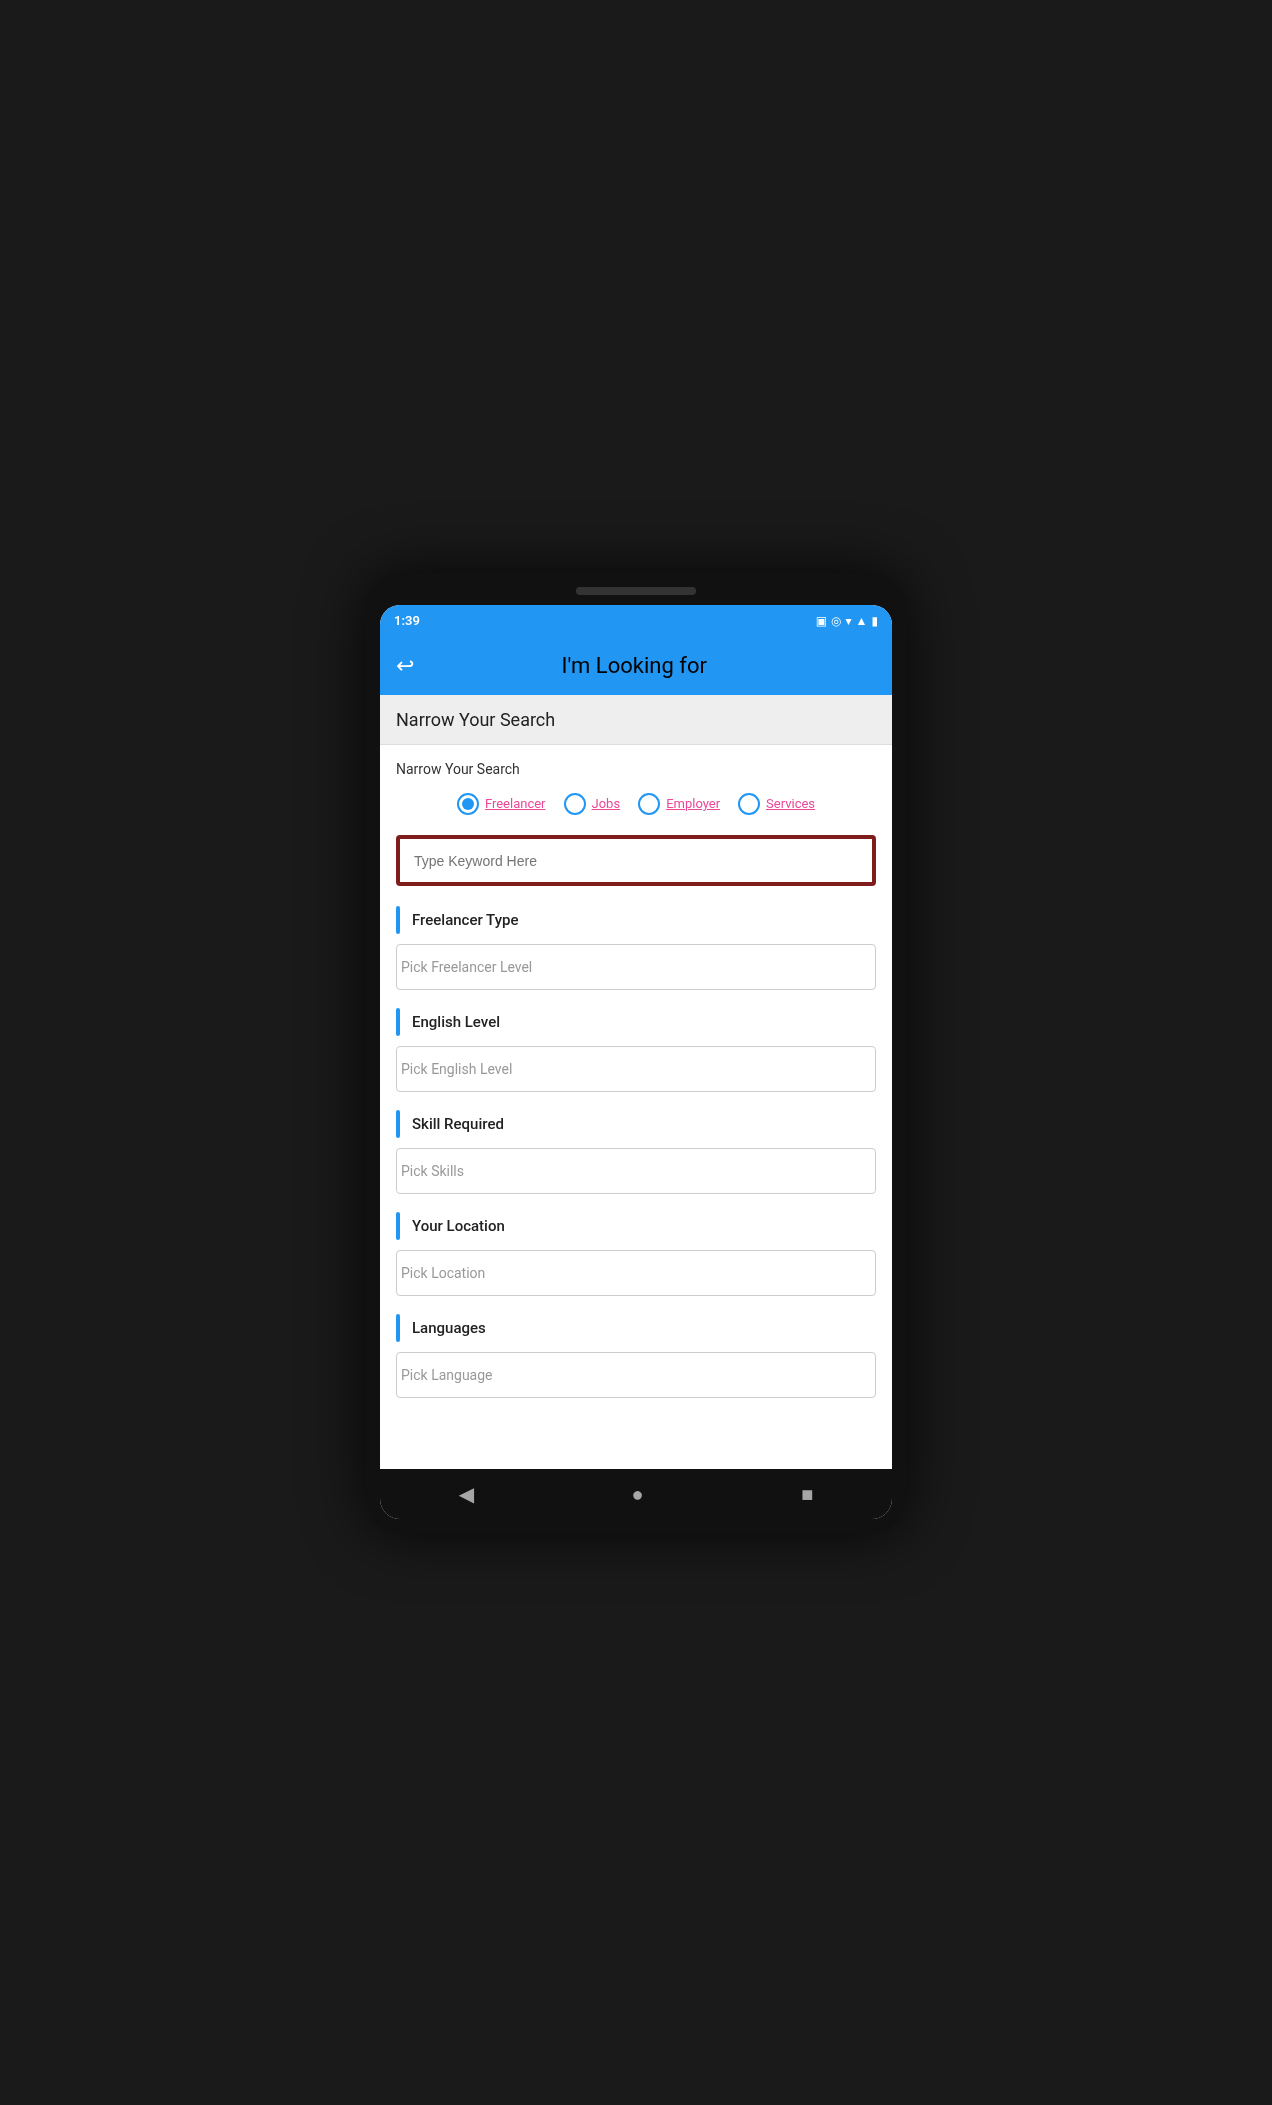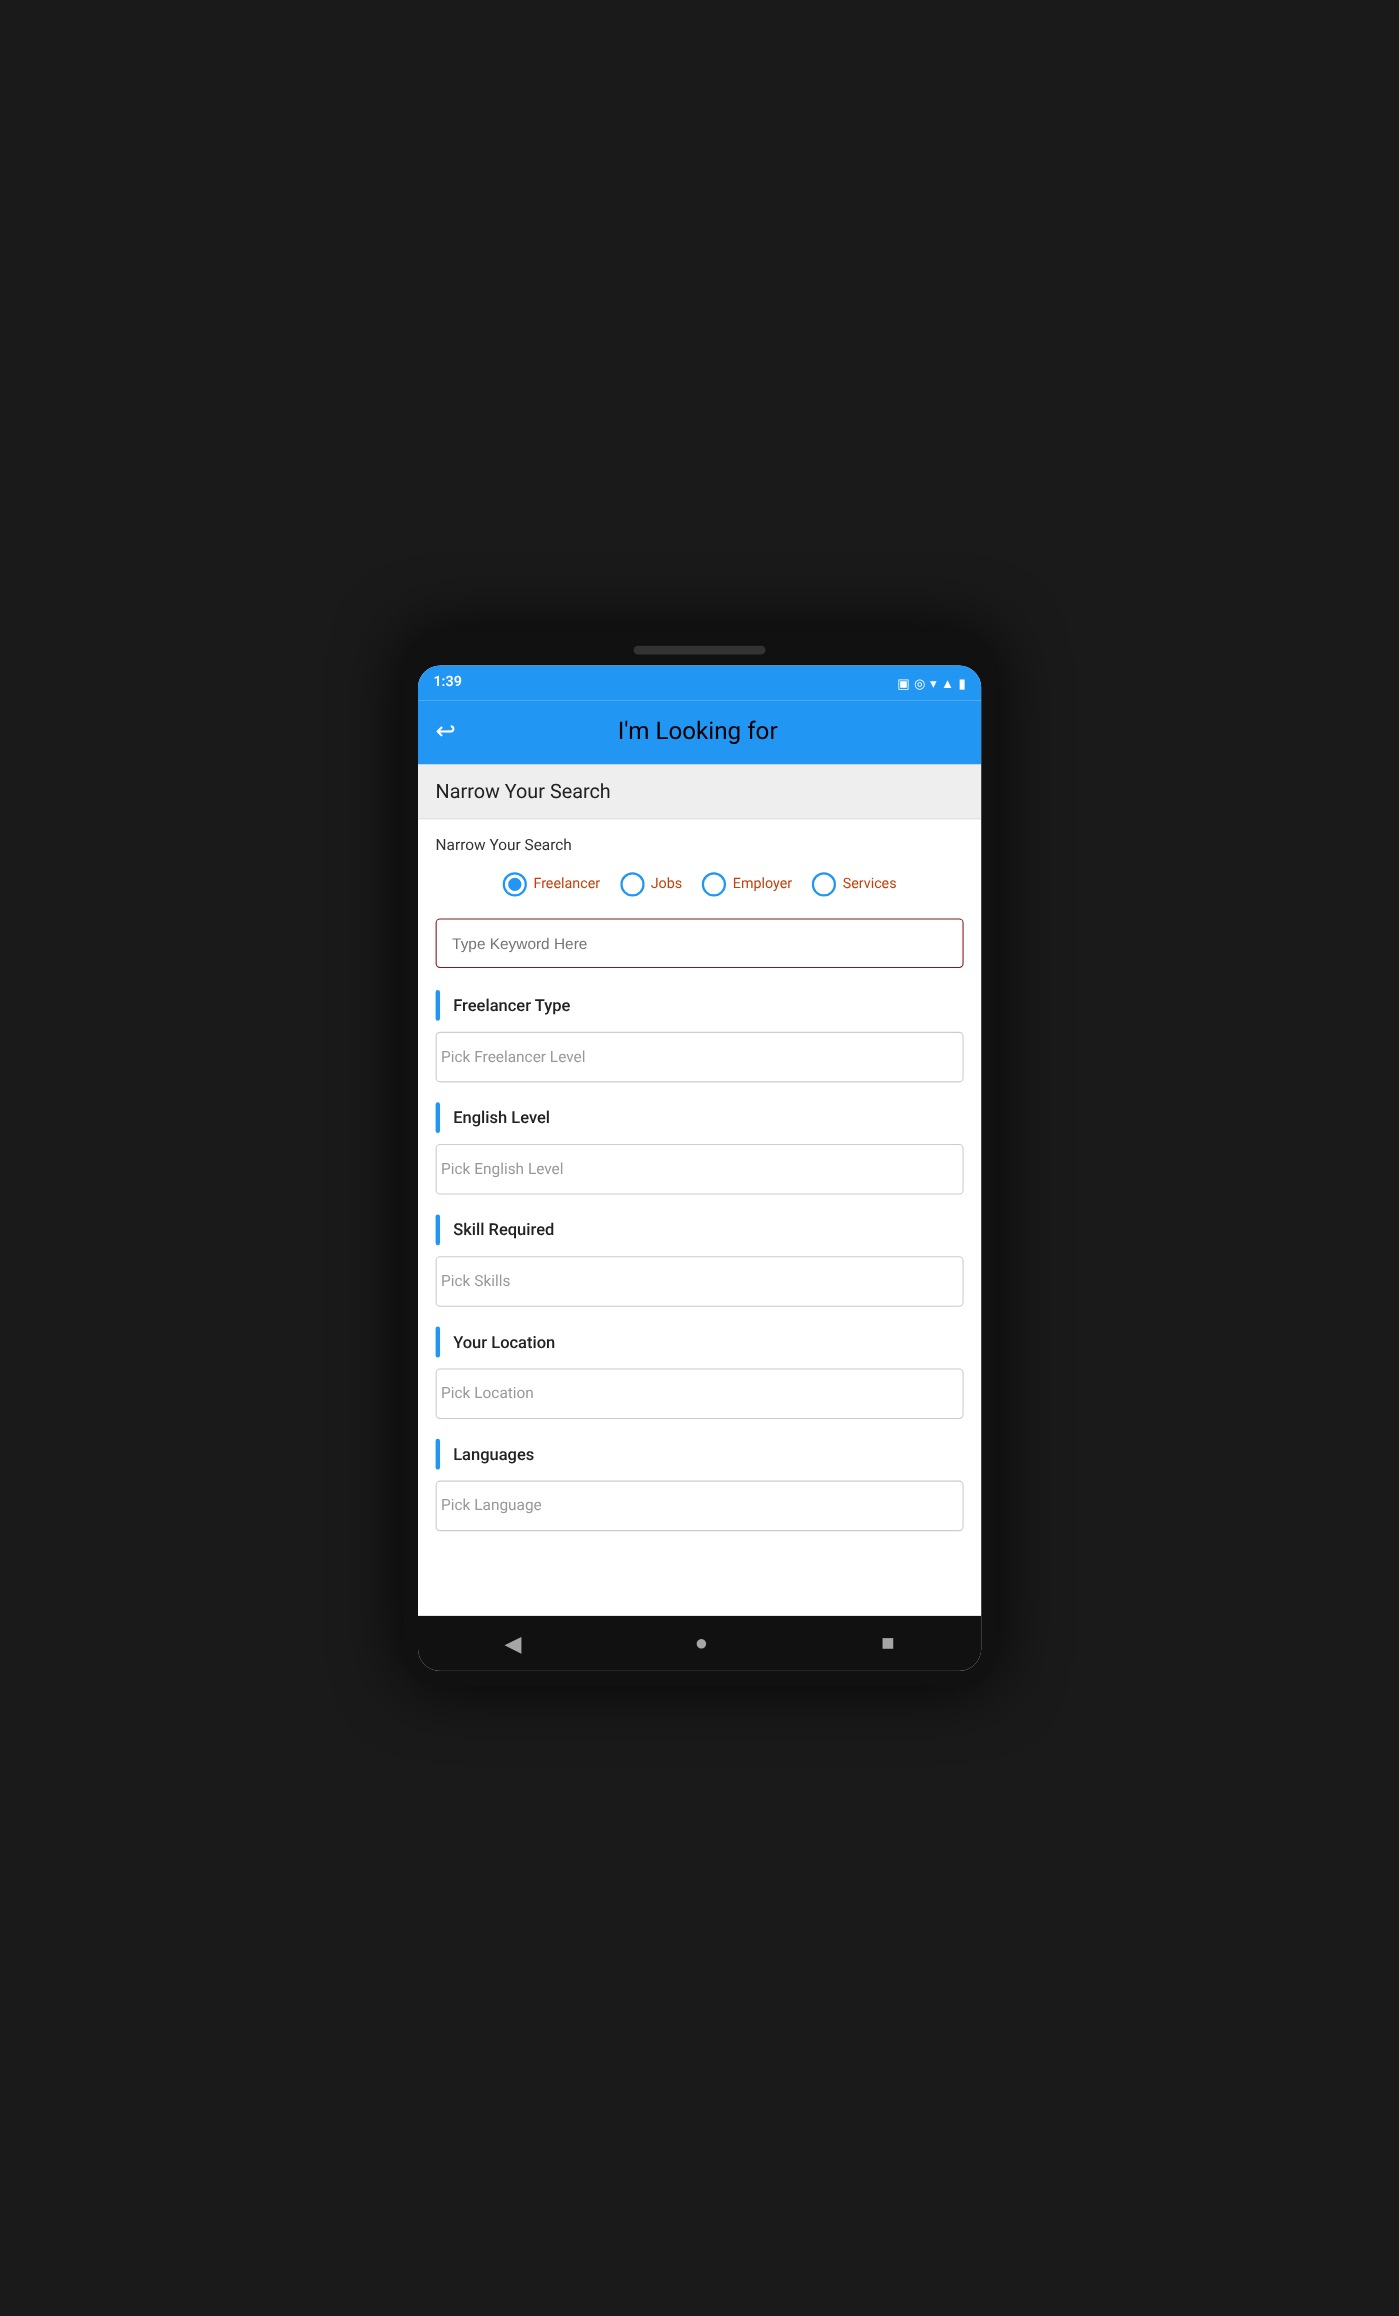--- a/index.html
+++ b/index.html
@@ -169,26 +169,27 @@
     .radio-circle.checked::after {
       content: '';
       width: 12px;
       height: 12px;
       border-radius: 50%;
       background: #2196F3;
     }
 
     .radio-label {
       font-size: 13px;
-      color: #c2410c;
+      color: #ec4899;
+      text-decoration: underline;
     }
 
     
     .search-input-wrapper {
-      border: 1px solid #7f1d1d;
+      border: 4px solid #7f1d1d;
       border-radius: 4px;
       padding: 12px 14px;
       margin-bottom: 20px;
     }
 
     .search-input {
       width: 100%;
       border: none;
       outline: none;
       font-size: 14px;

